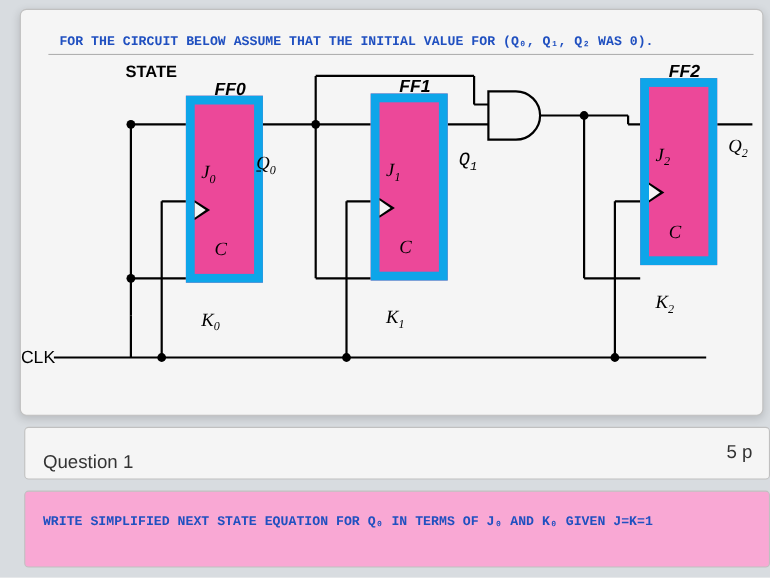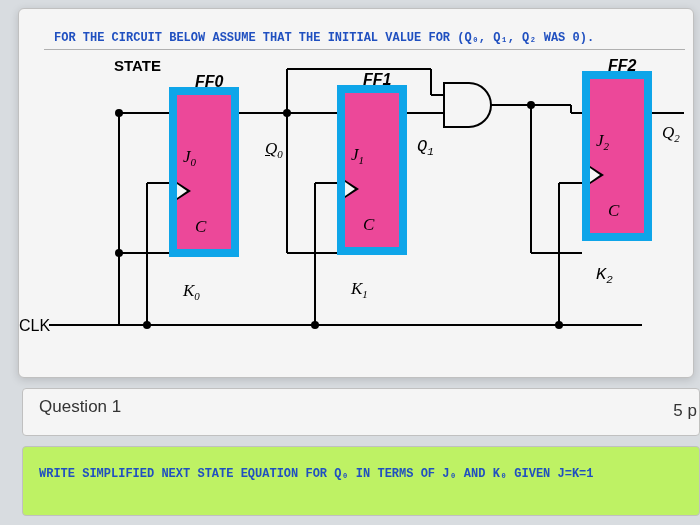--- a/index.html
+++ b/index.html
@@ -81,37 +81,37 @@
     
     .question-panel {
       position: absolute;
       top: 388px;
       left: 22px;
       right: 0;
       height: 48px;
       background: #f5f5f5;
       border: 1px solid #c0c0c0;
       border-radius: 4px;
-      padding: 8px 16px;
+      padding: 21px 16px;
       font-size: 17px;
       color: #333;
     }
     .question-points {
       position: absolute;
-      right: 2px;
+      right: 15px;
       top: 12px;
       color: #333;
     }
     .answer-panel {
       position: absolute;
       top: 446px;
       left: 22px;
       right: 0;
       height: 70px;
-      background: #bef264;
+      background: #f9a8d4;
       border: 1px solid #c0c0c0;
       border-radius: 4px;
       padding: 20px 16px;
       font-family: 'Courier New', monospace;
       font-size: 12px;
       font-weight: bold;
       color: #2050c0;
     }
     .clock-tri {
       position: absolute;
@@ -189,40 +189,40 @@
     </svg>
 
     <div class="high-label" style="left:95px; top:0px;">STATE</div>
     <div class="clk-label" style="left:0px; top:260px;">CLK</div>
 
     <div class="ff-box" style="left:150px; top:30px;">
       <div class="ff-label" style="left:18px; top:-22px;">FF0</div>
       <div class="pin-label" style="left:6px; top:16px;"><span>J</span><span class="sub">0</span></div>
       <div class="pin-label" style="left:18px; top:86px;">C</div>
       <div class="pin-label" style="left:6px; top:150px;font-family:Liberation Serif, serif;"><span>K</span><span class="sub">0</span></div>
-      <div class="pin-label" style="left:88px; top:8px;text-decoration:underline;"><span>Q</span><span class="sub">0</span></div>
+      <div class="pin-label" style="left:56px; top:8px;text-decoration:underline;"><span>Q</span><span class="sub">0</span></div>
       <div class="clock-tri" style="left:0; top:87px;"></div>
       <div class="clock-tri-inner" style="left:0; top:89px;"></div>
     </div>
 
     <div class="ff-box" style="left:318px; top:28px;text-align:right;">
       <div class="ff-label" style="left:18px; top:-22px;">FF1</div>
       <div class="pin-label" style="left:6px; top:16px;"><span>J</span><span class="sub">1</span></div>
       <div class="pin-label" style="left:18px; top:86px;">C</div>
       <div class="pin-label" style="left:6px; top:150px;font-style:italic;"><span>K</span><span class="sub">1</span></div>
       <div class="pin-label" style="left:72px; top:8px;font-family:Liberation Mono, monospace;"><span>Q</span><span class="sub">1</span></div>
       <div class="clock-tri" style="left:0; top:87px;"></div>
       <div class="clock-tri-inner" style="left:0; top:89px;"></div>
     </div>
 
     <div class="ff-box" style="left:563px; top:14px;">
       <div class="ff-label" style="left:18px; top:-22px;">FF2</div>
       <div class="pin-label" style="left:6px; top:16px;"><span>J</span><span class="sub">2</span></div>
       <div class="pin-label" style="left:18px; top:86px;">C</div>
-      <div class="pin-label" style="left:6px; top:150px;font-family:Liberation Mono, monospace;"><span>K</span><span class="sub">2</span></div>
+      <div class="pin-label" style="left:6px; top:150px;"><span>K</span><span class="sub">2</span></div>
       <div class="pin-label" style="left:72px; top:8px;"><span>Q</span><span class="sub">2</span></div>
       <div class="clock-tri" style="left:0; top:87px;"></div>
       <div class="clock-tri-inner" style="left:0; top:89px;"></div>
     </div>
 
   </div>
 </div>
 
 <div class="question-panel">
   <span>Question 1</span>

